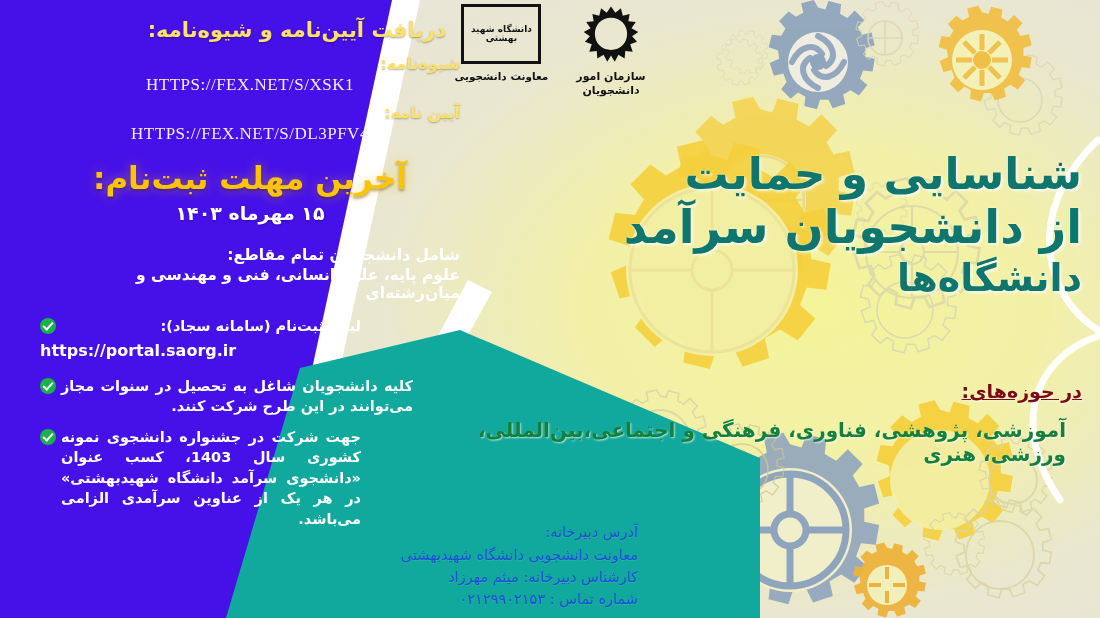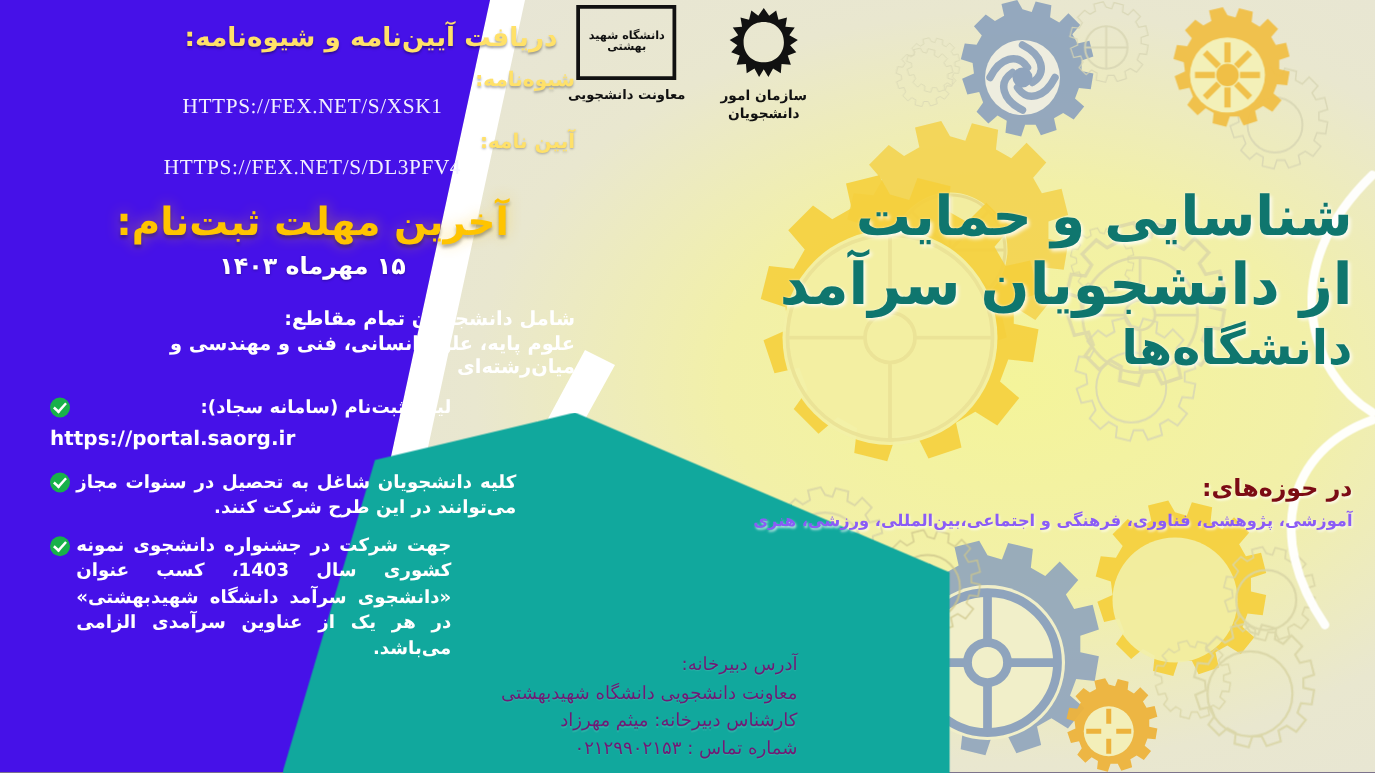--- a/index.html
+++ b/index.html
@@ -124,21 +124,21 @@
     margin:-6px 0 16px 0;padding-right:28px;
   }
   .b-w1{width:300px;}
   .b-w2{width:352px;}
   .b-w3{width:300px;}
 
   
   .teal-text{
     position:absolute;left:258px;bottom:8px;
     width:380px;text-align:right;direction:rtl;z-index:22;
-    color:#701a75;
+    color:#1d4ed8;
   }
   .teal-text .tt{
     font-size:14.5px;line-height:1.52;margin:0;
     text-shadow:0 1px 1px rgba(255,255,255,.12);
   }
   .teal-text .tt.t0{margin-bottom:1px;}
 
   
   .logos{
     position:absolute;left:425px;top:4px;
@@ -178,23 +178,24 @@
   .title-l.l2{font-size:46px;}
   .title-l.l3{font-size:38px;margin-top:2px;}
 
   .fields{
     position:absolute;right:18px;top:380px;
     width:620px;text-align:right;direction:rtl;z-index:20;
   }
   .fields .fh{
     color:#7b0b14;font-size:19px;font-weight:bold;margin:0 0 8px 0;
     text-shadow:1px 1px 2px rgba(255,255,255,.7);
+    text-decoration:underline;
   }
   .fields .fb{
-    color:#8b5cf6;font-size:13px;font-weight:bold;margin:0;
+    color:#15803d;font-size:20px;font-weight:bold;margin:16px;
     text-shadow:1px 1px 2px rgba(255,255,255,.7);
   }
 </style>
 </head>
 <body>
 
 <div class="poster">
 
   <div class="bg-cream"></div>
 

